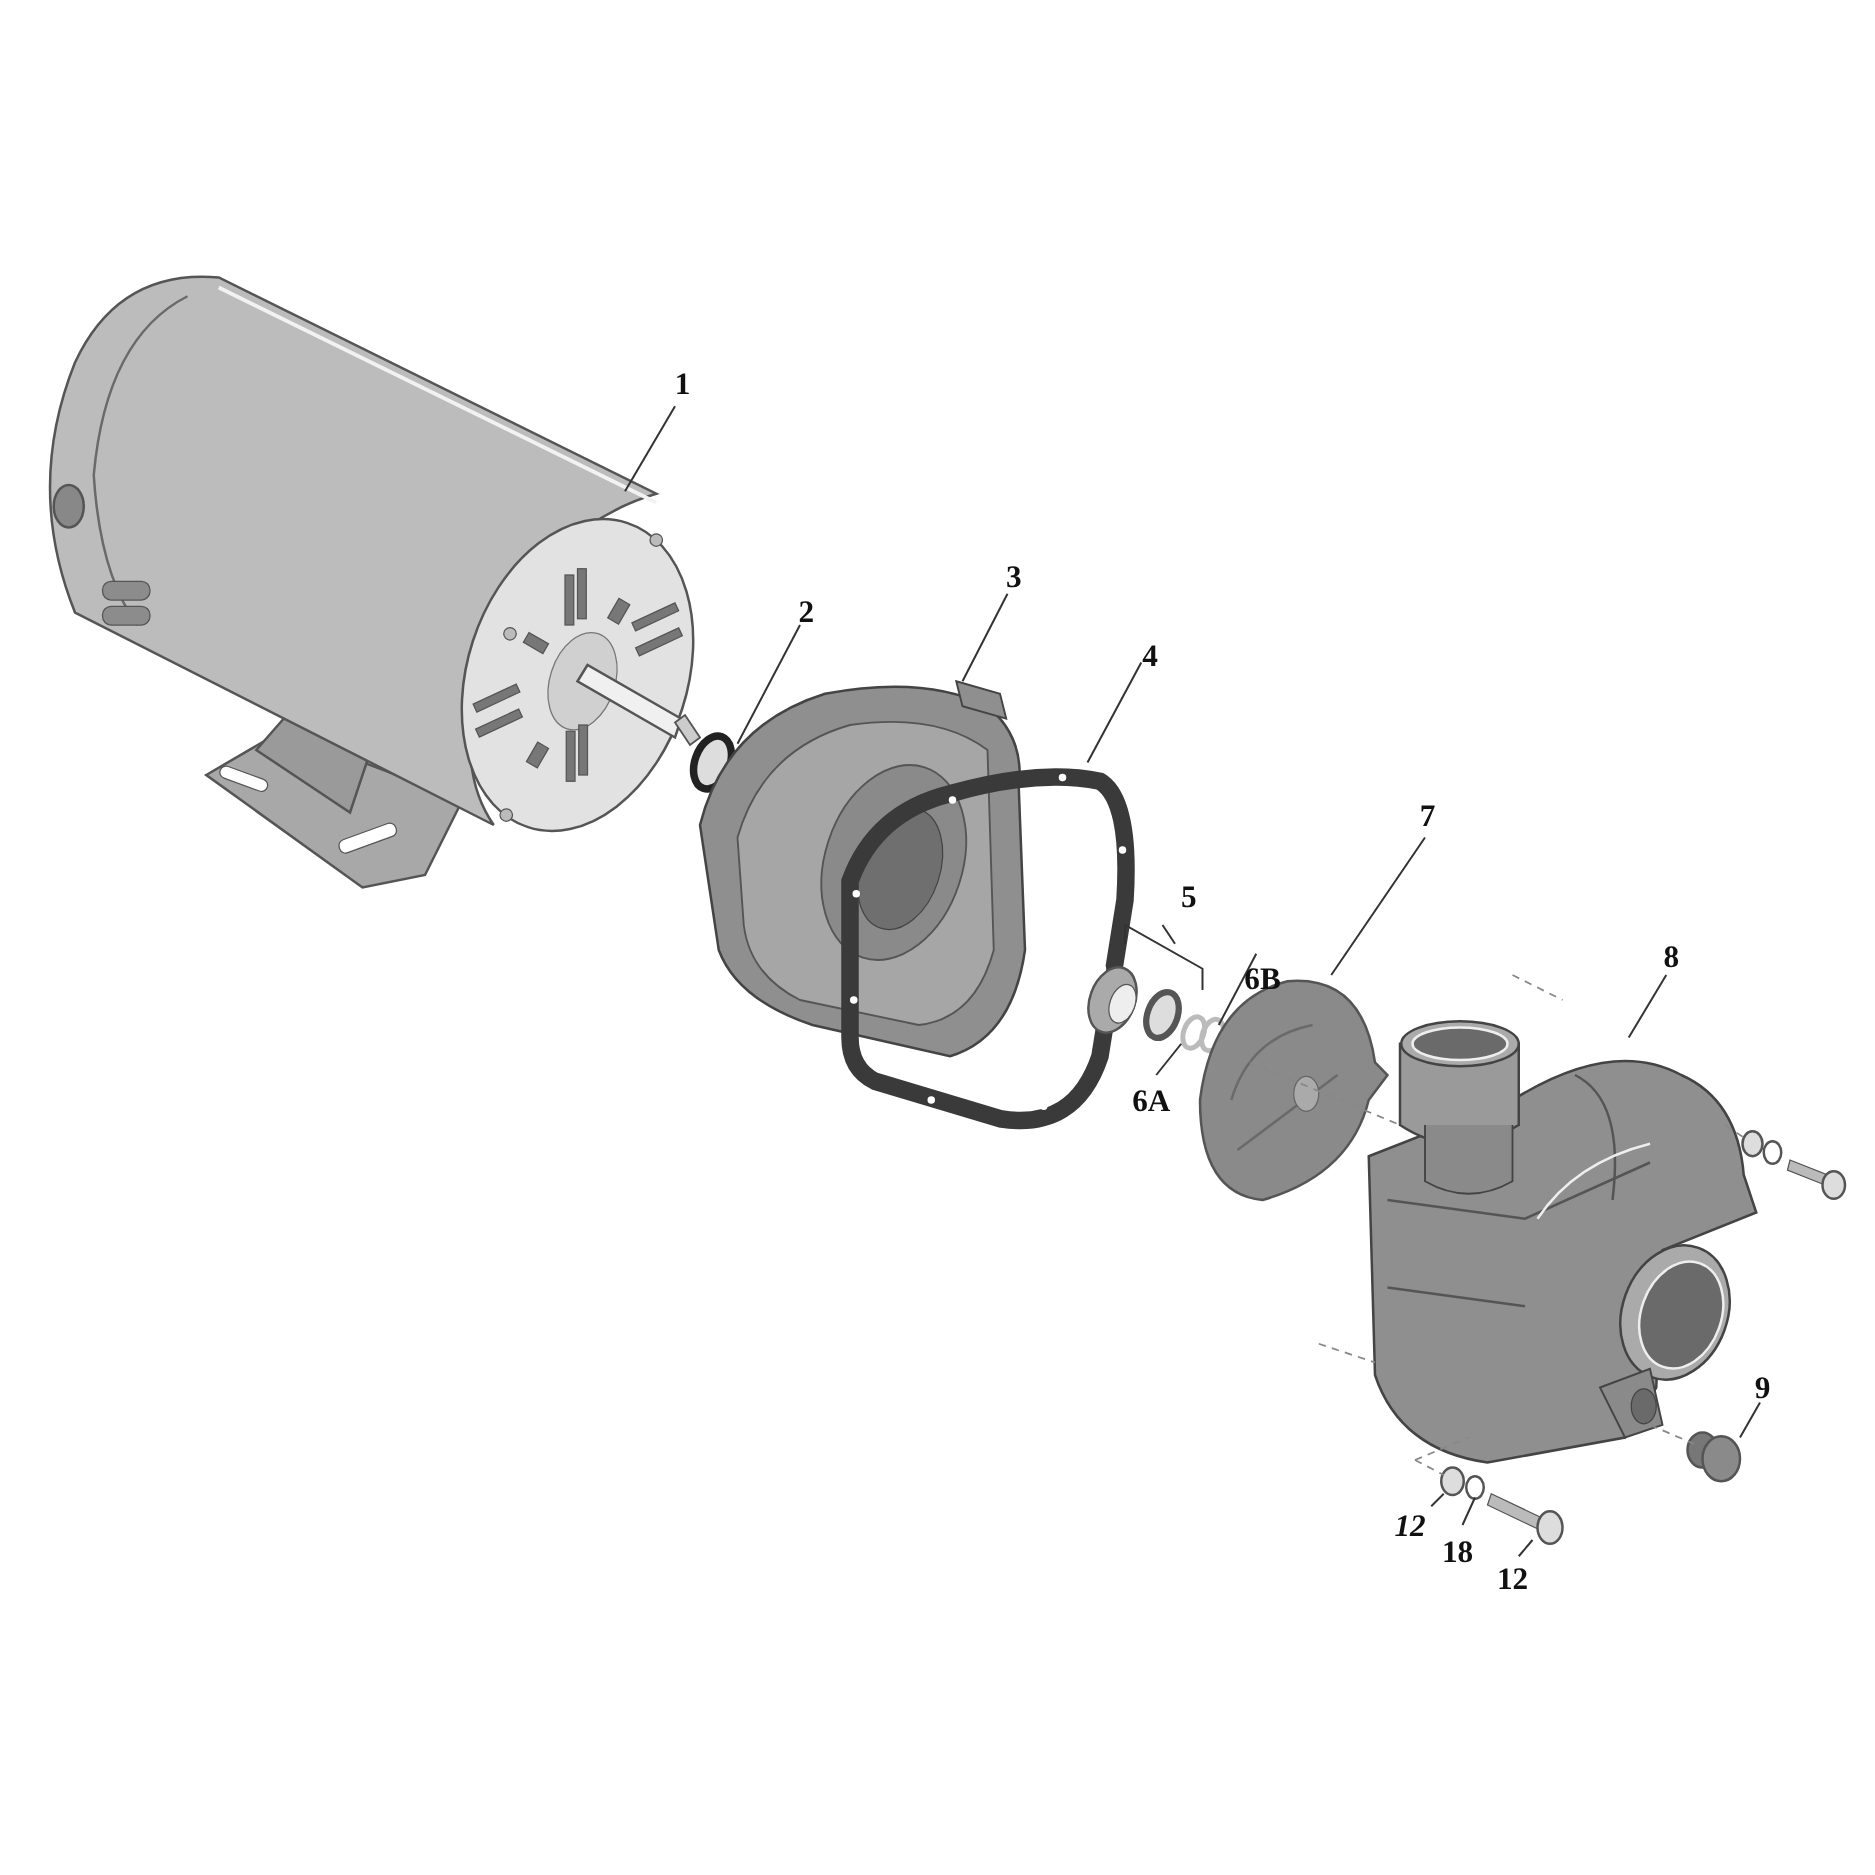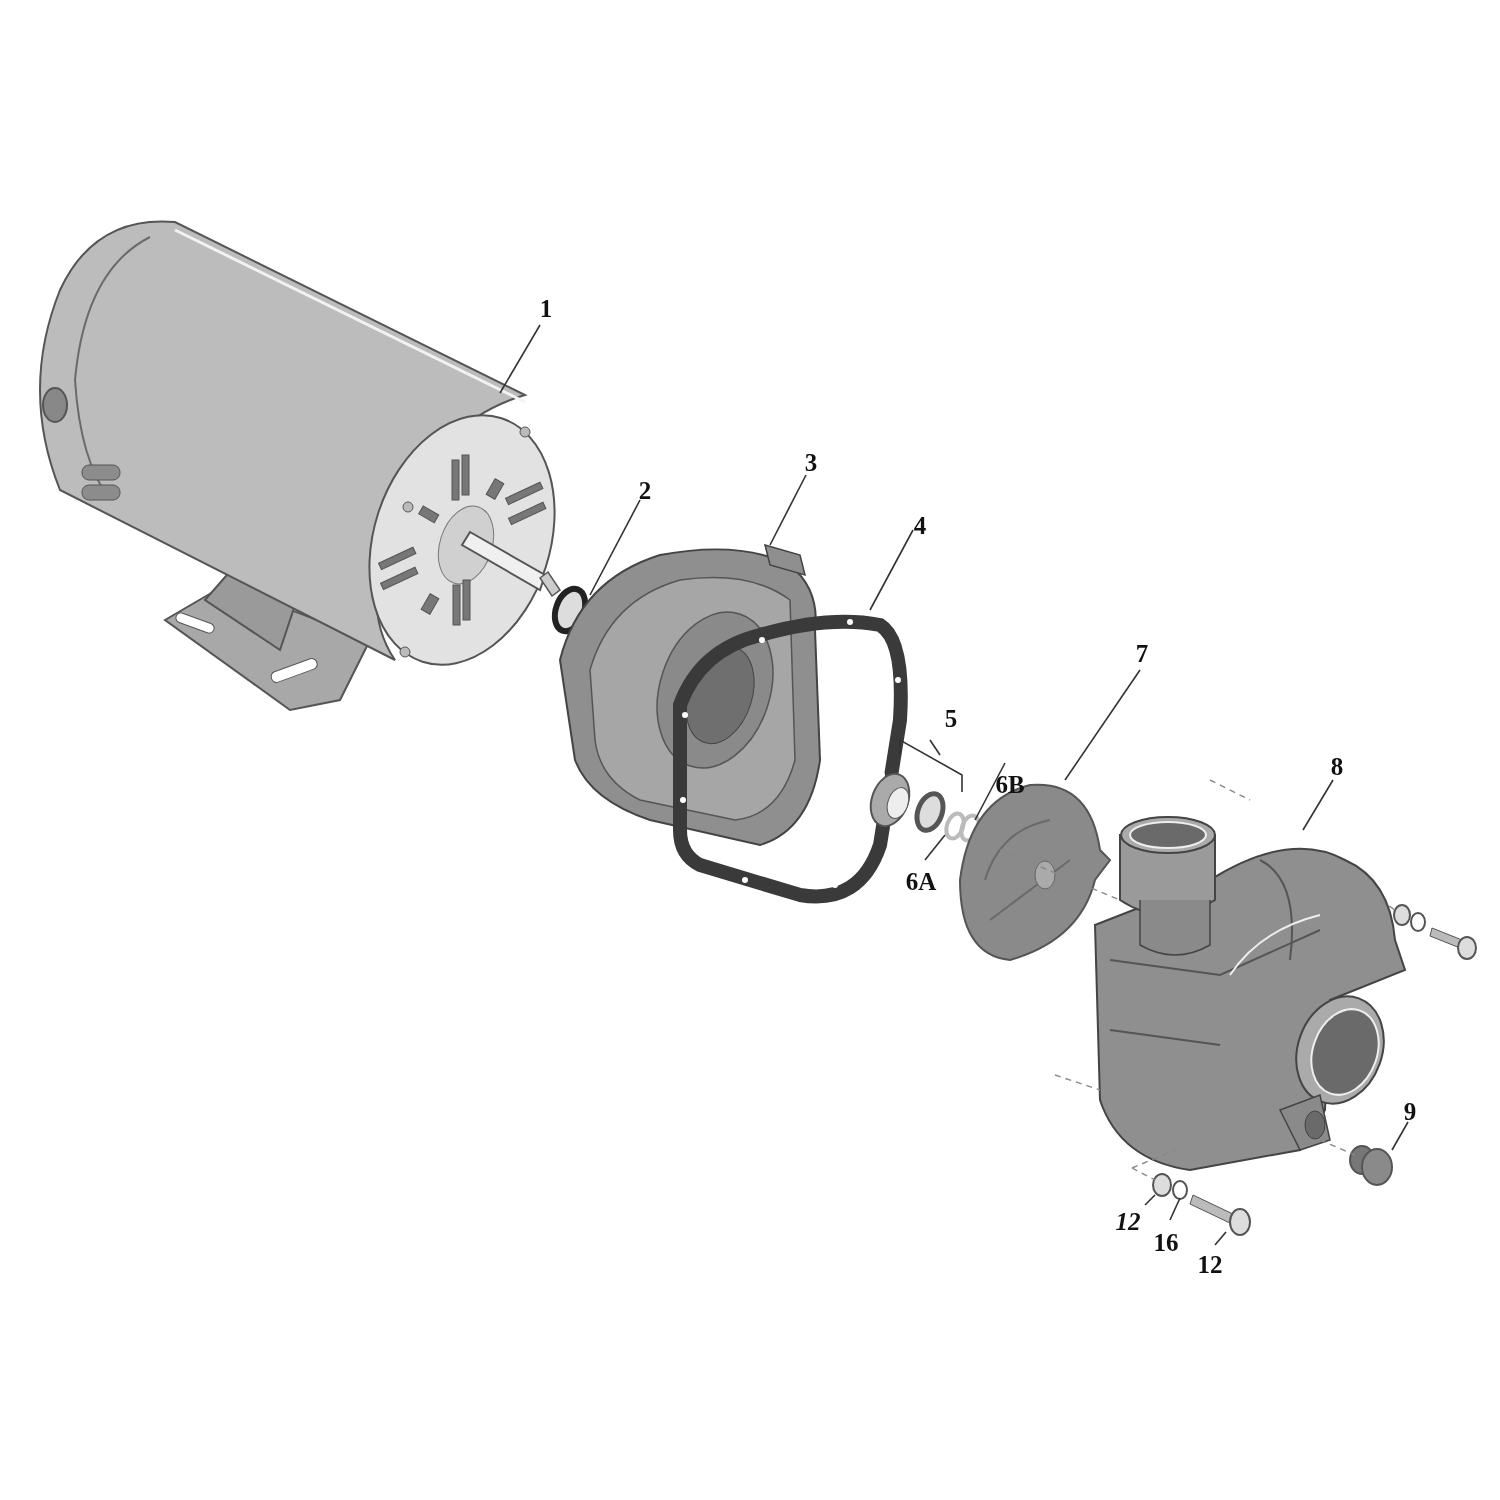--- a/index.html
+++ b/index.html
@@ -161,14 +161,14 @@
 <div class="callout-label" style="left:645px;top:490px;">2</div>
 <div class="callout-label" style="left:811px;top:462px;">3</div>
 <div class="callout-label" style="left:920px;top:525px;">4</div>
 <div class="callout-label" style="left:951px;top:718px;">5</div>
 <div class="callout-label" style="left:921px;top:881px;">6A</div>
 <div class="callout-label" style="left:1010px;top:752px;margin-top:32px;">6B</div>
 <div class="callout-label" style="left:1142px;top:653px;">7</div>
 <div class="callout-label" style="left:1337px;top:766px;">8</div>
 <div class="callout-label" style="left:1410px;top:1111px;">9</div>
 <div class="callout-label" style="left:1210px;top:1264px;">12</div>
-<div class="callout-label" style="left:1166px;top:1242px;">16</div>
+<div class="callout-label" style="left:1166px;top:1242px;">18</div>
 <div class="callout-label" style="left:1128px;top:1221px;font-style:italic;">12</div>
 
 </body></html>

